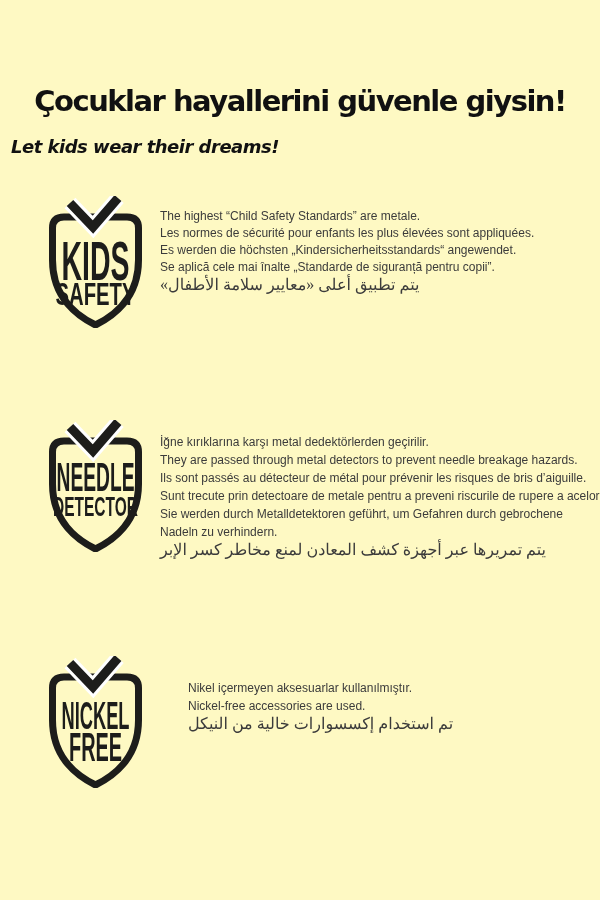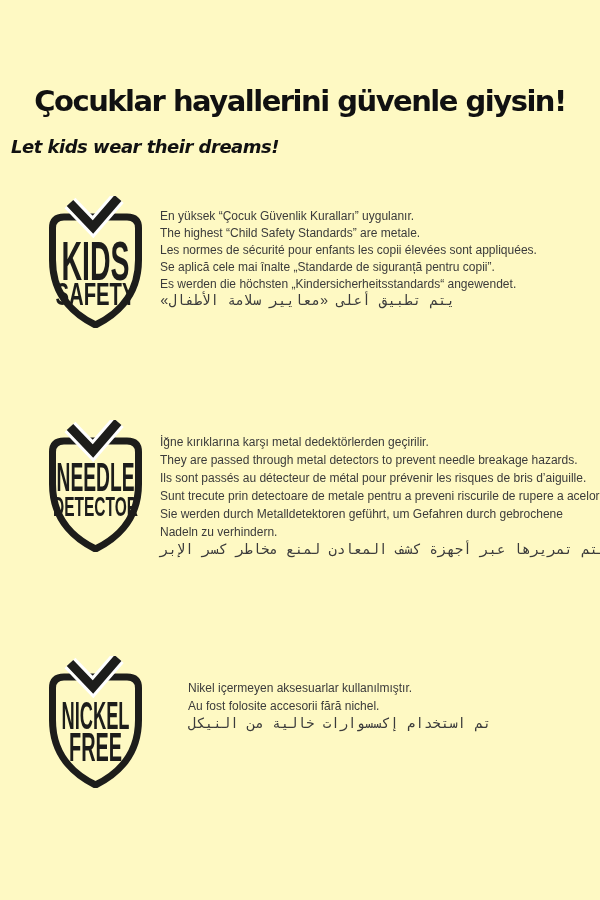--- a/index.html
+++ b/index.html
@@ -71,22 +71,22 @@
     color: #3b3b3b;
     white-space: nowrap;
   }
   .section-needle .texts p, .section-nickel .texts p { line-height: 18px; }
   .texts-kids   { padding-top: 12px; }
   .texts-needle { padding-top: 13px; }
   .texts-nickel { padding-top: 23px; margin-left: 45px; }
   .texts p.ar {
     direction: rtl;
     text-align: left;
-    font-size: 14px;
-    font-family: Liberation Mono, monospace;
+    font-size: 16px;
+    font-family: Liberation Serif, serif;
   }
 </style>
 </head>
 <body>
 
 <div class="page">
 
   <h1 class="title">Çocuklar hayallerini güvenle giysin!</h1>
   <h2 class="subtitle">Let kids wear their dreams!</h2>
 
@@ -94,25 +94,24 @@
     <div class="badge">
       <svg viewBox="0 0 95 132">
         <path d="M 47.5 129 C 31 121, 4.5 103, 4.5 64 L 4.5 32 Q 4.5 21, 16 21 L 79 21 Q 90.5 21, 90.5 32 L 90.5 64 C 90.5 103, 64 121, 47.5 129 Z" fill="none" stroke="#1d1d1b" stroke-width="7" stroke-linejoin="round"></path>
         <polyline points="22,7 45,31 70,2" fill="none" stroke="#ffffff" stroke-width="15"></polyline>
         <polyline points="22,7 45,31 70,2" fill="none" stroke="#1d1d1b" stroke-width="9"></polyline>
         <text class="badge-word" x="47.5" y="84" font-size="55" text-anchor="middle" textLength="68" lengthAdjust="spacingAndGlyphs">KIDS</text>
         <text class="badge-word" x="47.5" y="109" font-size="31" text-anchor="middle" textLength="80" lengthAdjust="spacingAndGlyphs">SAFETY</text>
       </svg>
     </div>
     <div class="texts texts-kids">
-      <p>En yüksek “Çocuk Güvenlik Kuralları” uygulanır.</p>
       <p>The highest “Child Safety Standards” are metale.</p>
-      <p>Les normes de sécurité pour enfants les copii élevées sont appliquées.</p>
+      <p>Les normes de sécurité pour enfants les plus élevées sont appliquées.</p>
+      <p>Es werden die höchsten „Kindersicherheitsstandards“ angewendet.</p>
       <p>Se aplică cele mai înalte „Standarde de siguranță pentru copii”.</p>
-      <p>Es werden die höchsten „Kindersicherheitsstandards“ angewendet.</p>
       <p class="ar" dir="rtl">يتم تطبيق أعلى «معايير سلامة الأطفال»</p>
     </div>
   </section>
 
   <section class="section section-needle">
     <div class="badge">
       <svg viewBox="0 0 95 132">
         <path d="M 47.5 129 C 31 121, 4.5 103, 4.5 64 L 4.5 32 Q 4.5 21, 16 21 L 79 21 Q 90.5 21, 90.5 32 L 90.5 64 C 90.5 103, 64 121, 47.5 129 Z" fill="none" stroke="#1d1d1b" stroke-width="7" stroke-linejoin="round"></path>
         <polyline points="22,7 45,31 70,2" fill="none" stroke="#ffffff" stroke-width="15"></polyline>
         <polyline points="22,7 45,31 70,2" fill="none" stroke="#1d1d1b" stroke-width="9"></polyline>
@@ -136,18 +135,18 @@
       <svg viewBox="0 0 95 132">
         <path d="M 47.5 129 C 31 121, 4.5 103, 4.5 64 L 4.5 32 Q 4.5 21, 16 21 L 79 21 Q 90.5 21, 90.5 32 L 90.5 64 C 90.5 103, 64 121, 47.5 129 Z" fill="none" stroke="#1d1d1b" stroke-width="7" stroke-linejoin="round"></path>
         <polyline points="22,7 45,31 70,2" fill="none" stroke="#ffffff" stroke-width="15"></polyline>
         <polyline points="22,7 45,31 70,2" fill="none" stroke="#1d1d1b" stroke-width="9"></polyline>
         <text class="badge-word" x="47.5" y="73" font-size="38" text-anchor="middle" textLength="68" lengthAdjust="spacingAndGlyphs">NICKEL</text>
         <text class="badge-word" x="47.5" y="105" font-size="40" text-anchor="middle" textLength="53" lengthAdjust="spacingAndGlyphs">FREE</text>
       </svg>
     </div>
     <div class="texts texts-nickel">
       <p>Nikel içermeyen aksesuarlar kullanılmıştır.</p>
-      <p>Au fost folosite accesorii fără nichel.</p>
+      <p>Nickel-free accessories are used.</p>
       <p class="ar" dir="rtl">تم استخدام إكسسوارات خالية من النيكل</p>
     </div>
   </section>
 
 </div>
 
 </body></html>

